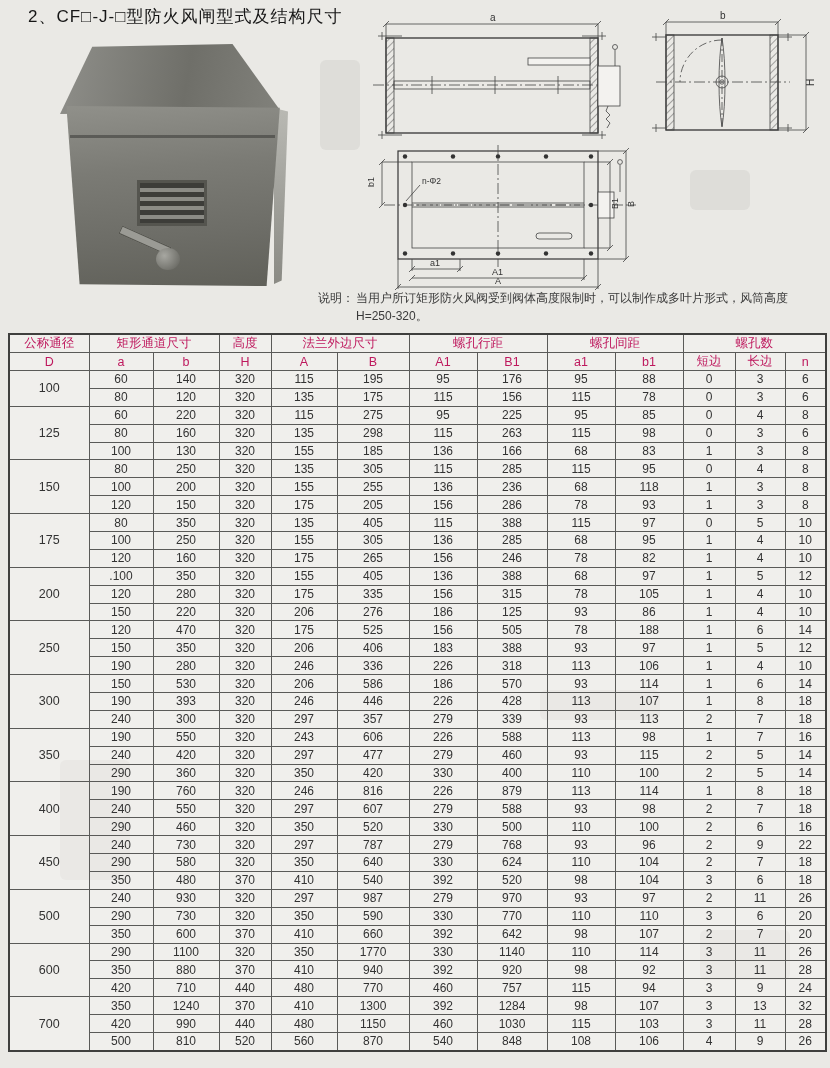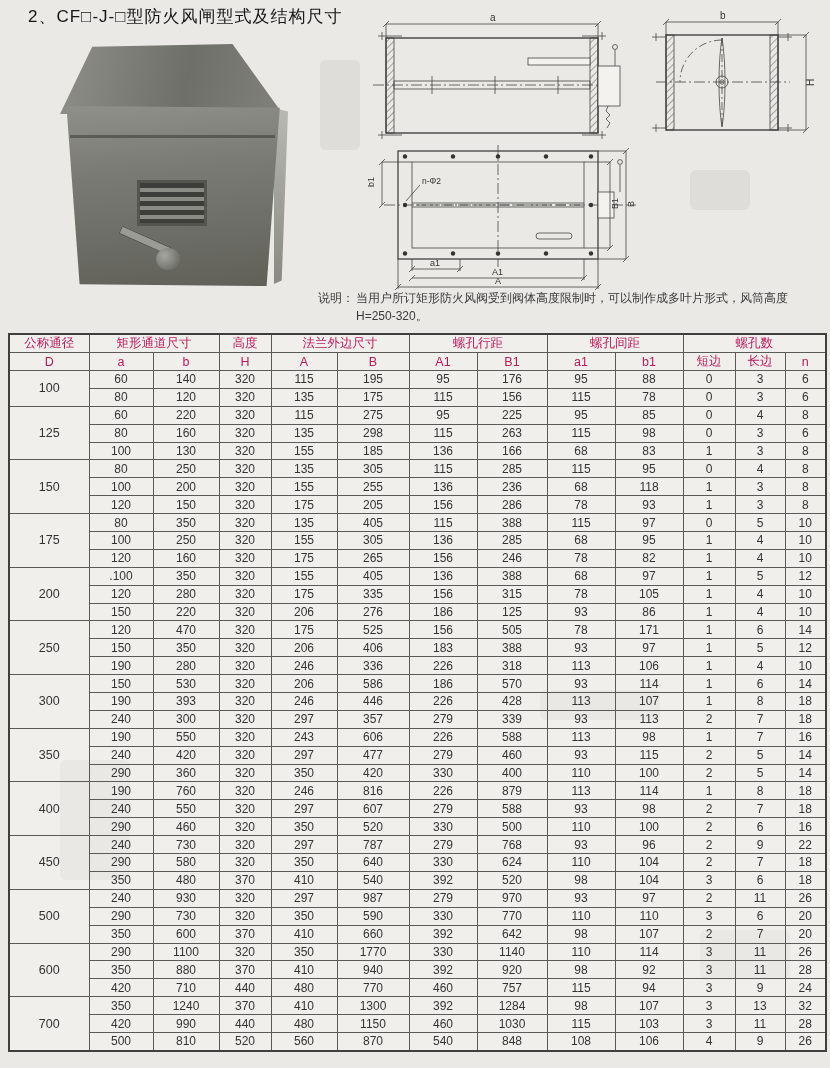--- a/index.html
+++ b/index.html
@@ -516,21 +516,21 @@
       <tr class="group-start">
         <td rowspan="3" class="d-cell">250</td>
         <td>120</td>
         <td>470</td>
         <td>320</td>
         <td>175</td>
         <td>525</td>
         <td>156</td>
         <td>505</td>
         <td>78</td>
-        <td>171</td>
+        <td>188</td>
         <td>1</td>
         <td>6</td>
         <td>14</td>
       </tr>
       <tr>
         <td>150</td>
         <td>350</td>
         <td>320</td>
         <td>206</td>
         <td>406</td>

